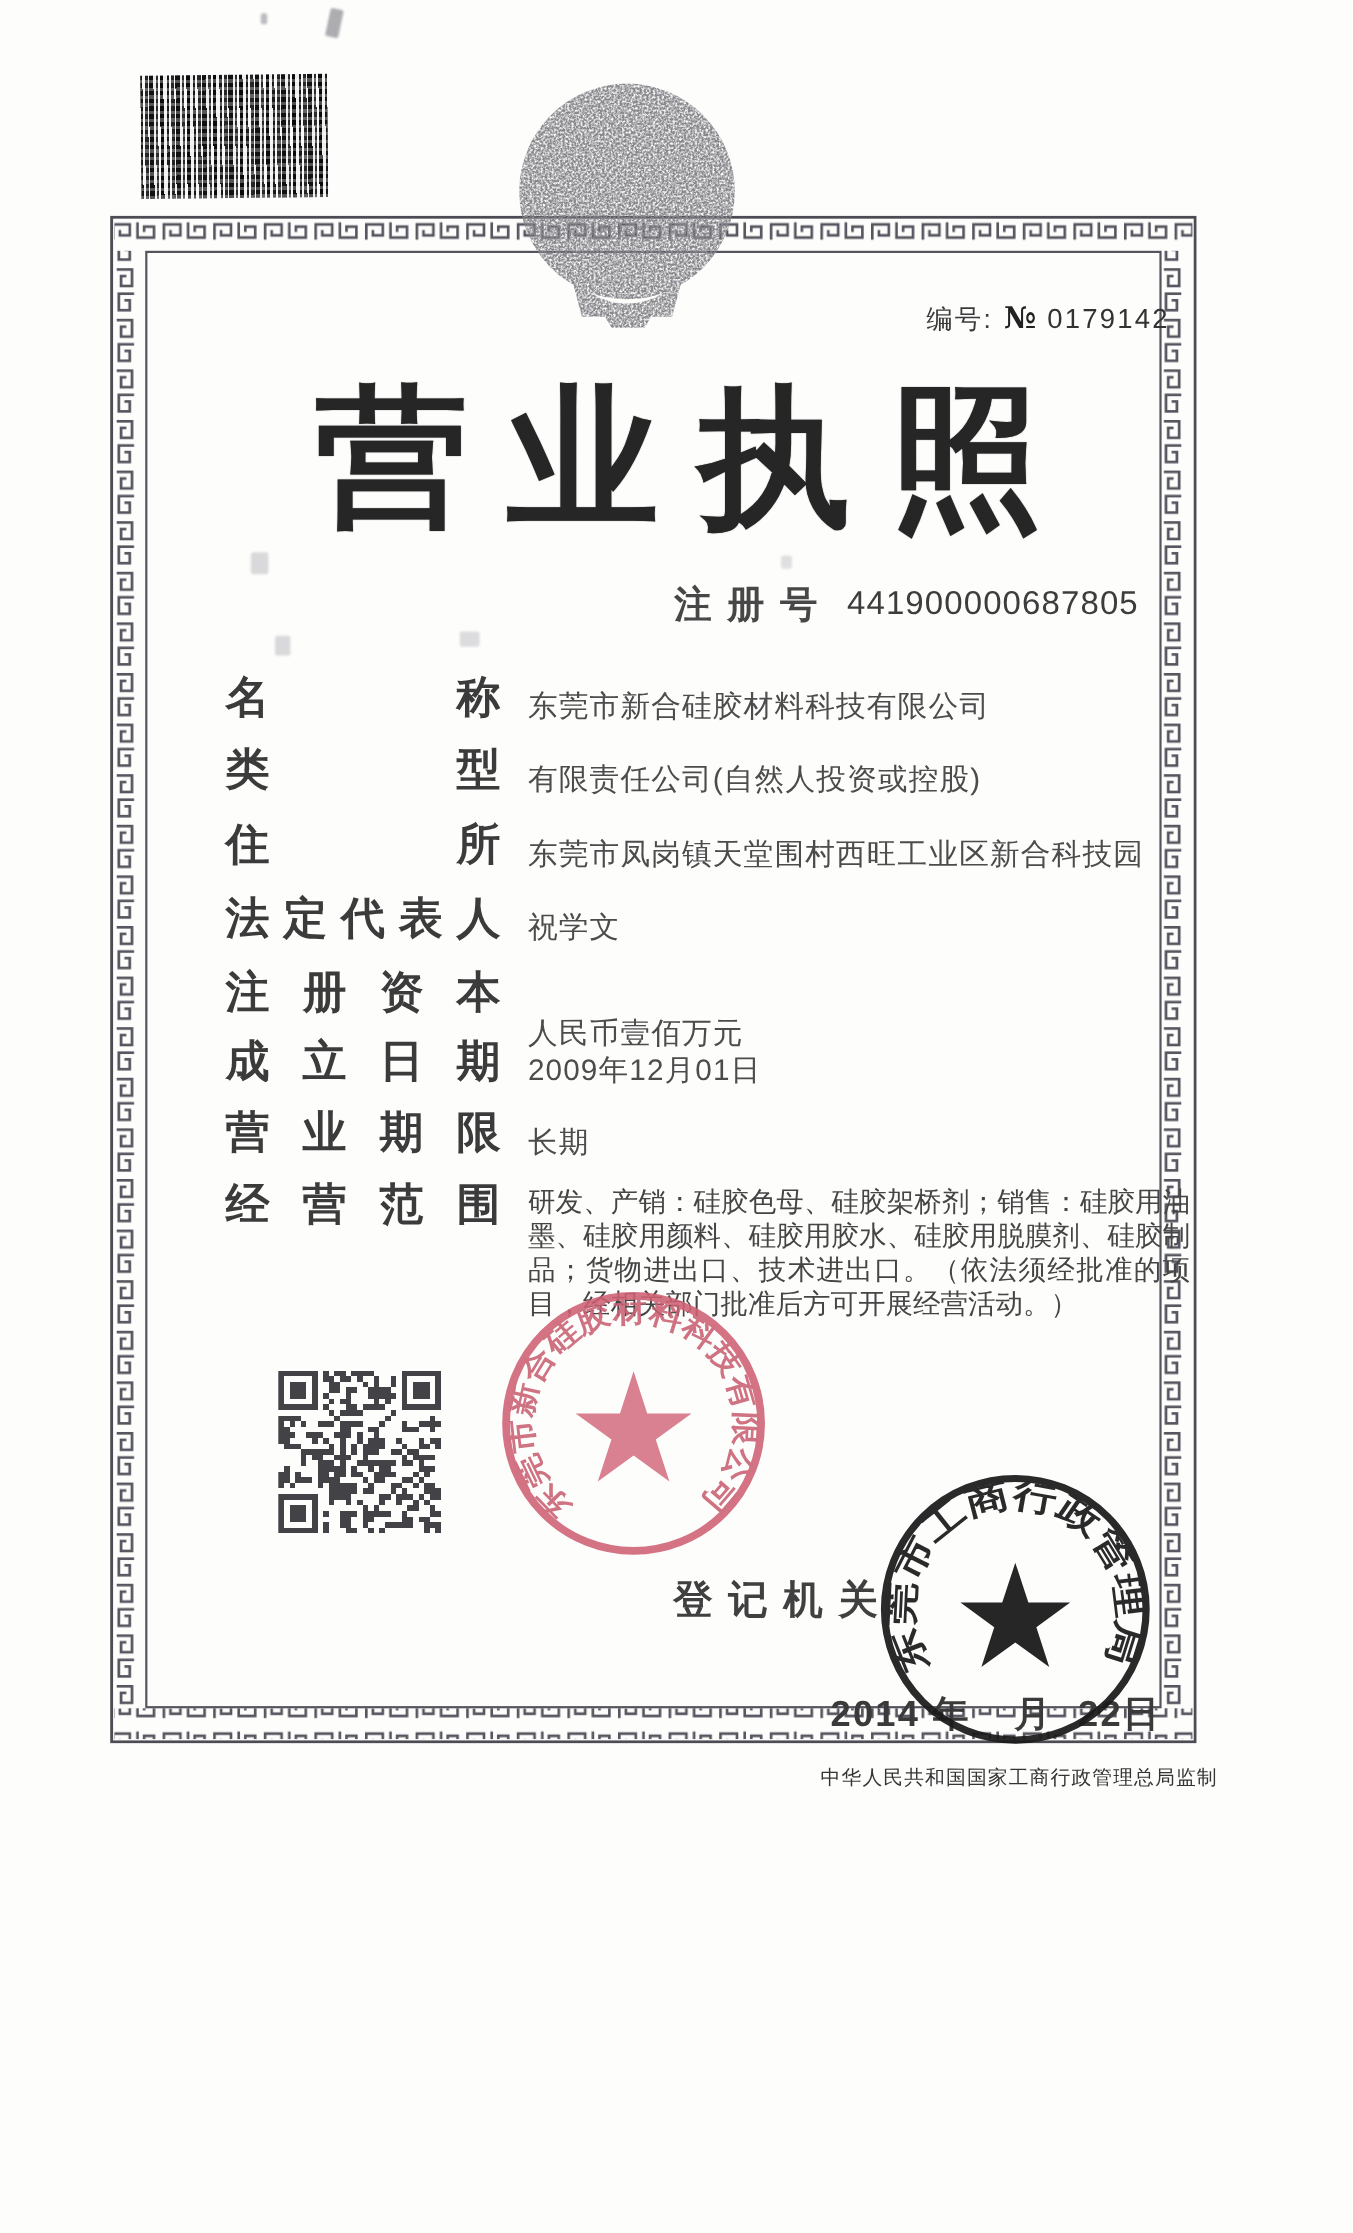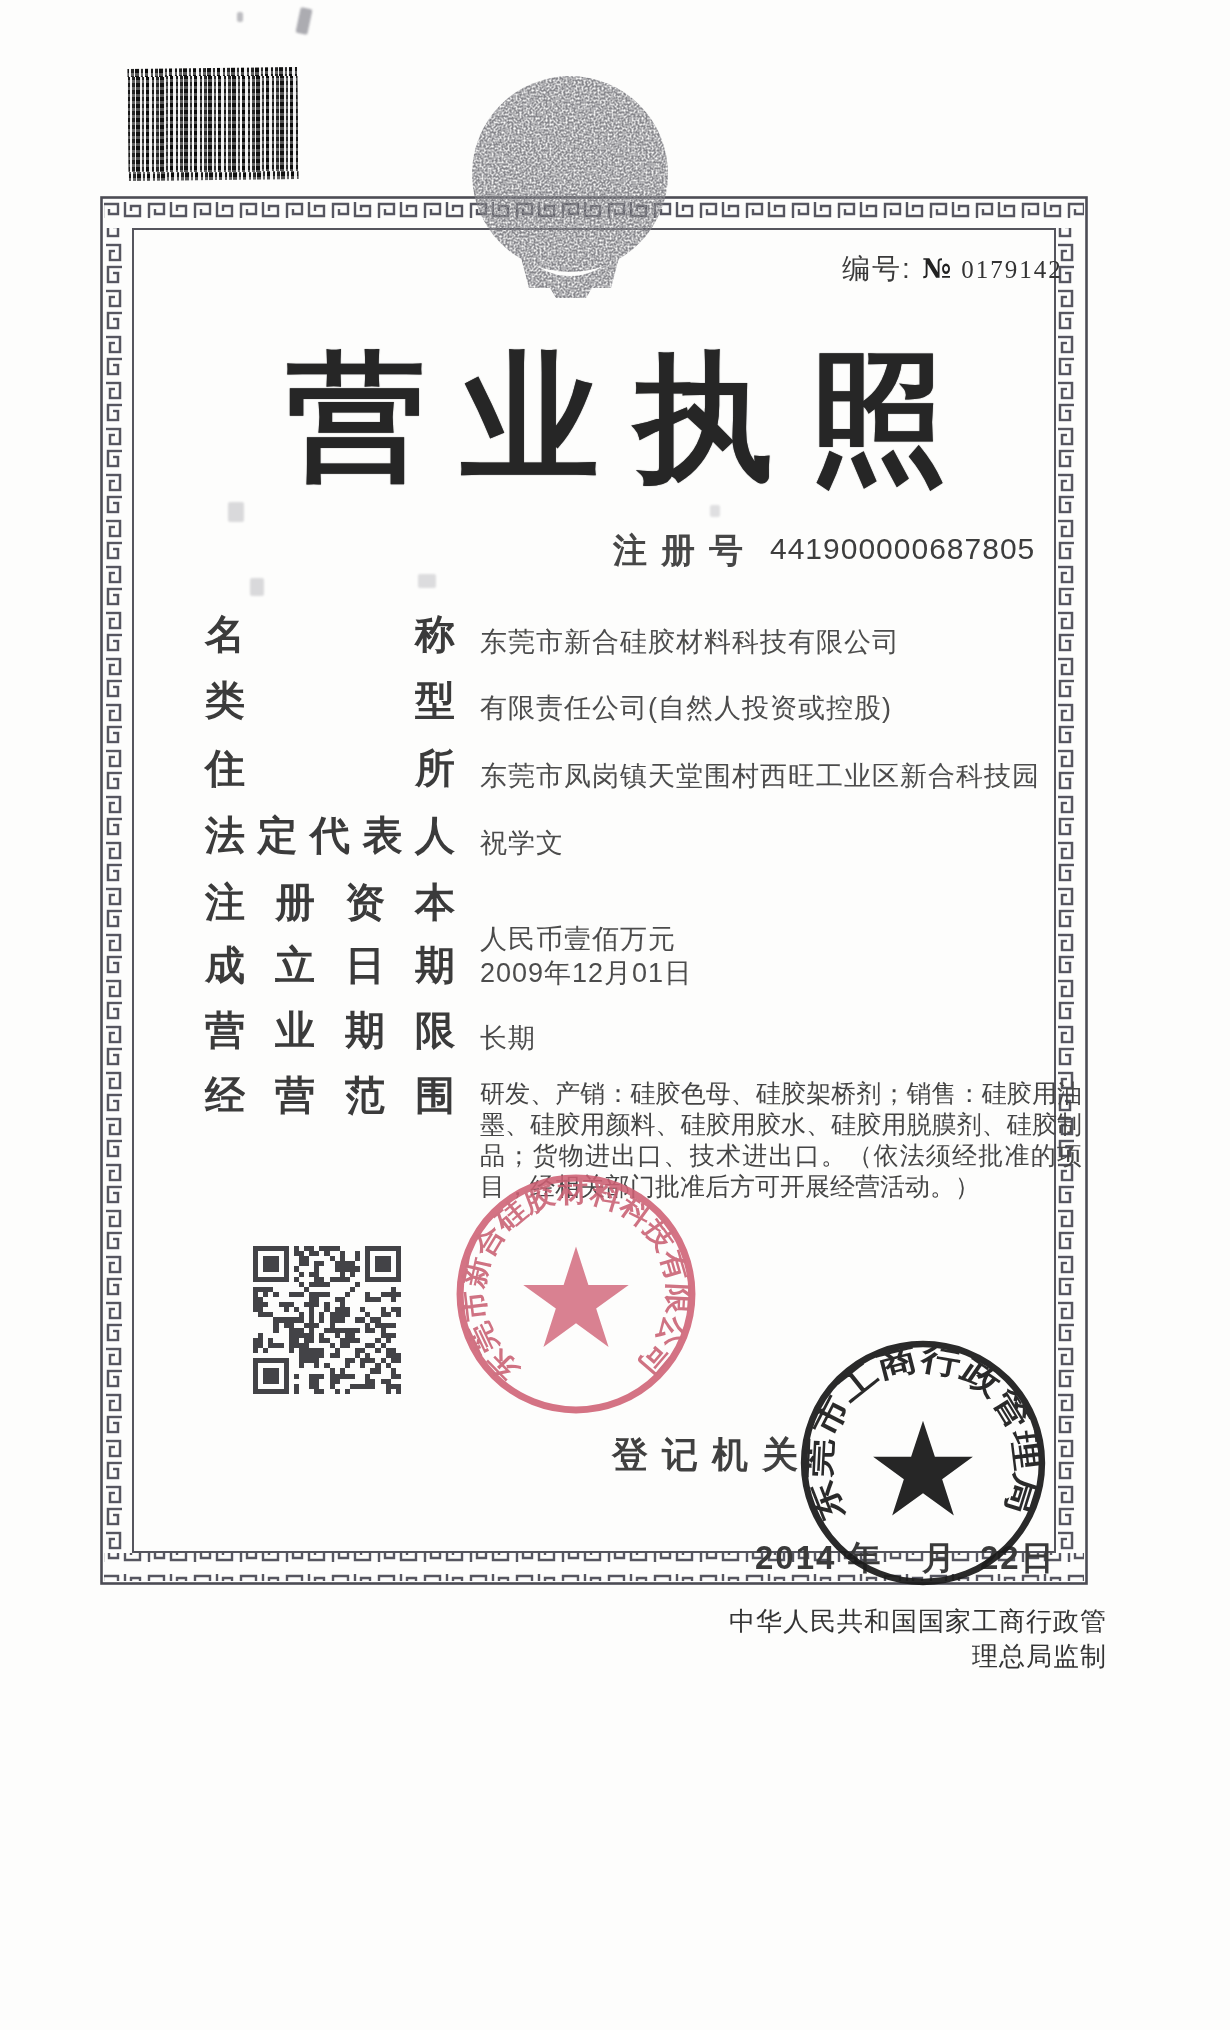--- a/index.html
+++ b/index.html
@@ -4,23 +4,23 @@
 <style>
   html,body{margin:0;padding:0;background:#ffffff;}
   #page{position:relative;width:1230px;height:2030px;background:#fdfdfc;overflow:hidden;
         font-family:"Liberation Sans",sans-serif;color:#2e2e2e;}
 
   .abs{position:absolute;}
   .justify{display:flex;justify-content:space-between;}
 
   
   #serial{left:842px;top:250px;display:flex;align-items:baseline;gap:10px;}
-  #serial .lbl{font-size:28px;color:#3a3a3a;letter-spacing:2px;}
+  #serial .lbl{font-size:24px;color:#3a3a3a;letter-spacing:2px;margin-top:24px;}
   #serial .nomark{font-family:"DejaVu Serif",serif;font-weight:700;font-size:27px;color:#222;}
-  #serial .num{font-family:Liberation Serif, serif;font-size:25px;color:#333;letter-spacing:2px;text-align:right;}
+  #serial .num{font-family:Liberation Sans, sans-serif;font-size:25px;color:#333;letter-spacing:2px;text-align:right;}
 
   
   #title{left:287px;top:332px;width:660px;height:170px;font-size:138px;font-weight:700;
          color:#262626;line-height:170px;text-shadow:0 0 1px #555;}
 
   
   #regrow-label{left:613px;top:528px;width:130px;font-size:34px;font-weight:600;
                 font-family:"DejaVu Serif",serif;color:#474747;line-height:44px;}
   #regrow-value{left:770px;top:532px;font-family:Liberation Sans, sans-serif;
                 font-size:30px;color:#3d3d3d;letter-spacing:1px;}
@@ -33,21 +33,21 @@
                letter-spacing:0px;text-align:justify;}
 
   
   #registrar{left:612px;top:1432px;width:186px;font-size:36px;font-weight:600;
              font-family:"DejaVu Serif",serif;color:#404040;line-height:44px;}
   .date-part{top:1488px;font-size:33px;color:#3a3a3a;letter-spacing:2px;font-weight:700;margin-top:48px;}
   #date-year{left:755px;} #date-month{left:922px;} #date-day{left:980px;}
 
   
   #footer-left{left:103px;top:1606px;font-size:19px;color:#3f3f3f;letter-spacing:1px;}
-  #footer-right{left:705px;top:1604px;width:402px;text-align:right;font-size:26px;
+  #footer-right{left:705px;top:1604px;width:402px;text-align:right;font-size:18px;
                 color:#343434;letter-spacing:1px;font-family:Liberation Mono, monospace;}
 
   
   #barcode{left:128px;top:68px;width:170px;height:112px;transform:rotate(-.6deg);
     background:
       repeating-linear-gradient(0deg, rgba(255,255,255,.28) 0 3px, rgba(255,255,255,0) 3px 7px),
       repeating-linear-gradient(90deg,
         #1d1d1d 0 2px,#f0f0f0 2px 4px,#2a2a2a 4px 7px,#ececec 7px 8px,
         #161616 8px 12px,#e6e6e6 12px 14px,#303030 14px 16px,#f2f2f2 16px 18px,
         #101010 18px 21px,#e9e9e9 21px 24px);

